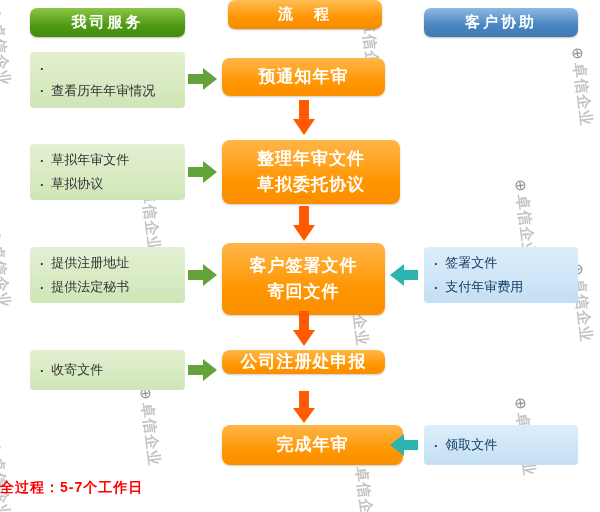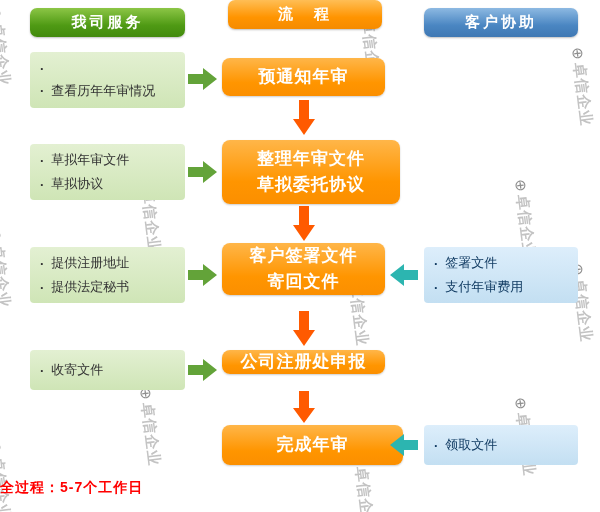--- a/index.html
+++ b/index.html
@@ -106,21 +106,21 @@
       </div>
   </div>
 
   <div class="abs proc-box" style="left:222px;top:58px;width:163px;height:38px">
     <div>预通知年审</div>
   </div>
   <div class="abs proc-box" style="left:222px;top:140px;width:178px;height:64px">
     <div>整理年审文件</div>
     <div>草拟委托协议</div>
   </div>
-  <div class="abs proc-box" style="left:222px;top:243px;width:163px;height:52px">
+  <div class="abs proc-box" style="left:222px;top:243px;width:163px;height:72px">
     <div>客户签署文件</div>
     <div>寄回文件</div>
   </div>
   <div class="abs proc-box" style="left:222px;top:350px;width:163px;height:24px">
     <div>公司注册处申报</div>
   </div>
   <div class="abs proc-box" style="left:222px;top:425px;width:181px;height:40px">
     <div>完成年审</div>
   </div>
 

